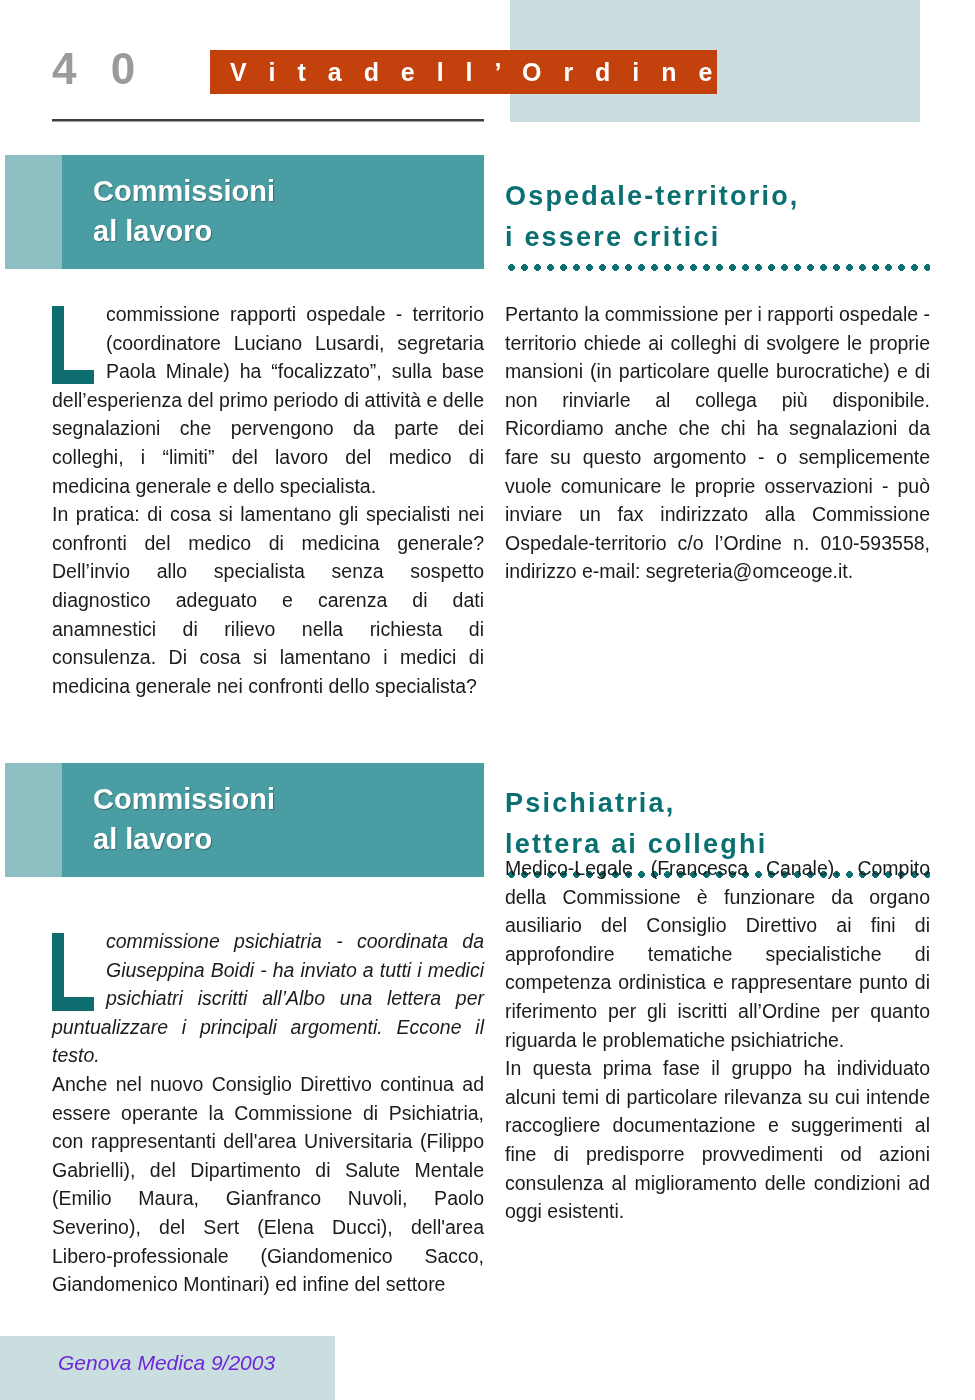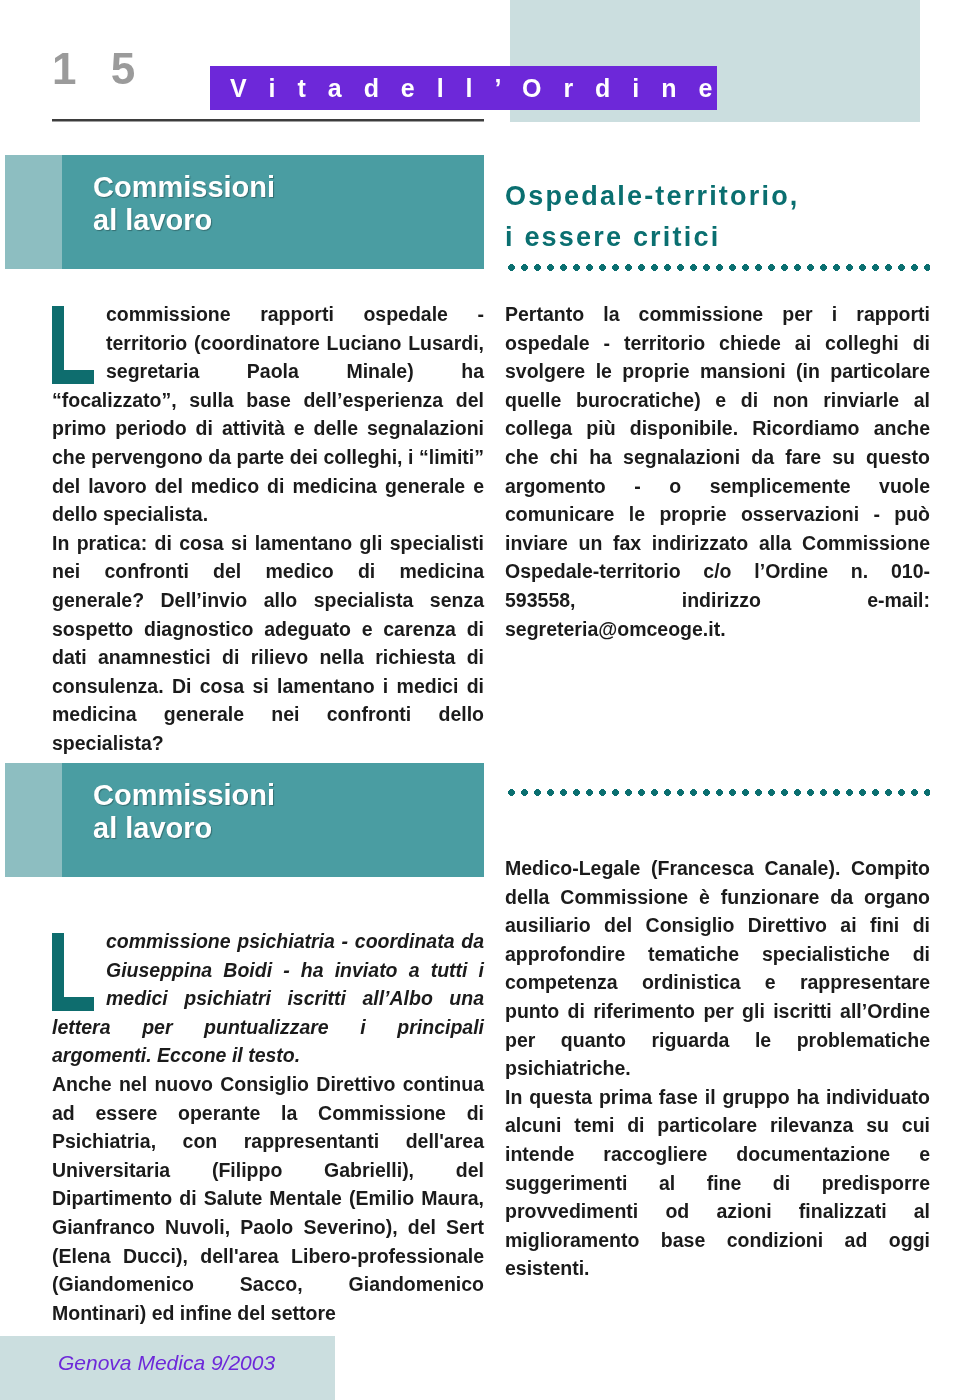--- a/index.html
+++ b/index.html
@@ -34,22 +34,21 @@
     font-size: 44px;
     font-weight: bold;
     color: #9b9b9b;
     letter-spacing: 11px;
     line-height: 50px;
   }
   #section-banner {
     position: absolute;
     left: 210px; top: 50px;
     width: 507px; height: 44px;
-    background: #6d28d9;
-    margin-top: 16px;
+    background: #c2410c;
   }
   #section-banner-label {
     color: #ffffff;
     font-size: 25px;
     font-weight: bold;
     letter-spacing: 7.5px;
     line-height: 44px;
     padding-left: 20px;
     white-space: nowrap;
   }
@@ -83,21 +82,21 @@
     left: 62px; top: 0;
     width: 422px; height: 114px;
     background: #4a9da2;
   }
   .rubric-title {
     position: absolute;
     left: 93px; top: 16px;
     color: #ffffff;
     font-size: 29px;
     font-weight: bold;
-    line-height: 33px;
+    line-height: 40px;
     text-shadow: 1px 1px 1px rgba(0,0,0,0.30);
     white-space: pre-line;
   }
 
   
   .article-title {
     color: #0a6f70;
     font-size: 27px;
     font-weight: bold;
     letter-spacing: 2.2px;
@@ -114,21 +113,20 @@
     background-position: 0 0;
   }
 
   
   .body-text {
     font-size: 19.5px;
     line-height: 28.6px;
     color: #1b1b1b;
     text-align: justify;
     margin: 0;
-    font-weight: bold;
   }
   .body-text.italic { font-style: italic; margin-top: 24px; }
 
   .dropcap-para::first-letter {
     float: left;
     font-size: 0;
   }
   .dropcap {
     float: left;
     width: 42px;
@@ -165,21 +163,21 @@
     font-style: italic;
     color: #6d28d9;
     line-height: 30px;
   }
 </style>
 </head>
 <body>
 
 <div id="page-header">
   <div id="header-block-light"></div>
-  <div id="page-number">1 5</div>
+  <div id="page-number">4 0</div>
   <div id="section-banner">
     <div id="section-banner-label">V i t a   d e l l ’ O r d i n e</div>
   </div>
   <div id="header-rule"></div>
 </div>
 
 <div class="rubric" style="top:155px;">
   <div class="rubric-tab"></div>
   <div class="rubric-body"></div>
   <div class="rubric-title">Commissioni
@@ -202,27 +200,29 @@
 </div>
 
 <div class="rubric" style="top:763px;">
   <div class="rubric-tab"></div>
   <div class="rubric-body"></div>
   <div class="rubric-title">Commissioni
 al lavoro</div>
 </div>
 
 <div class="col-right" style="top:783px;">
+  <div class="article-title">Psichiatria,
+lettera ai colleghi</div>
   <div class="dotted-rule"></div>
 </div>
 
 <div class="col-left" style="top:903px;">
   <p class="body-text italic dropcap-para"><span class="dropcap"></span><span>a commissione psichiatria - coordinata da Giuseppina Boidi - ha inviato a tutti i medici psichiatri iscritti all’Albo una lettera per puntualizzare i principali argomenti. Eccone il testo.</span></p>
   <p class="body-text">Anche nel nuovo Consiglio Direttivo continua ad essere operante la Commissione di Psichiatria, con rappresentanti dell'area Universitaria (Filippo Gabrielli), del Dipartimento di Salute Mentale (Emilio Maura, Gianfranco Nuvoli, Paolo Severino), del Sert (Elena Ducci), dell'area Libero-professionale (Giandomenico Sacco, Giandomenico Montinari) ed infine del settore</p>
 </div>
 
 <div class="col-right" style="top:854px;">
   <p class="body-text">Medico-Legale (Francesca Canale). Compito della Commissione è funzionare da organo ausiliario del Consiglio Direttivo ai fini di approfondire tematiche specialistiche di competenza ordinistica e rappresentare punto di riferimento per gli iscritti all’Ordine per quanto riguarda le problematiche psichiatriche.</p>
-  <p class="body-text">In questa prima fase il gruppo ha individuato alcuni temi di particolare rilevanza su cui intende raccogliere documentazione e suggerimenti al fine di predisporre provvedimenti od azioni finalizzati al miglioramento base condizioni ad oggi esistenti.</p>
+  <p class="body-text">In questa prima fase il gruppo ha individuato alcuni temi di particolare rilevanza su cui intende raccogliere documentazione e suggerimenti al fine di predisporre provvedimenti od azioni consulenza al miglioramento delle condizioni ad oggi esistenti.</p>
 </div>
 
 <div id="footer-block"></div>
 <div id="footer-label">Genova Medica 9/2003</div>
 
 </body></html>

